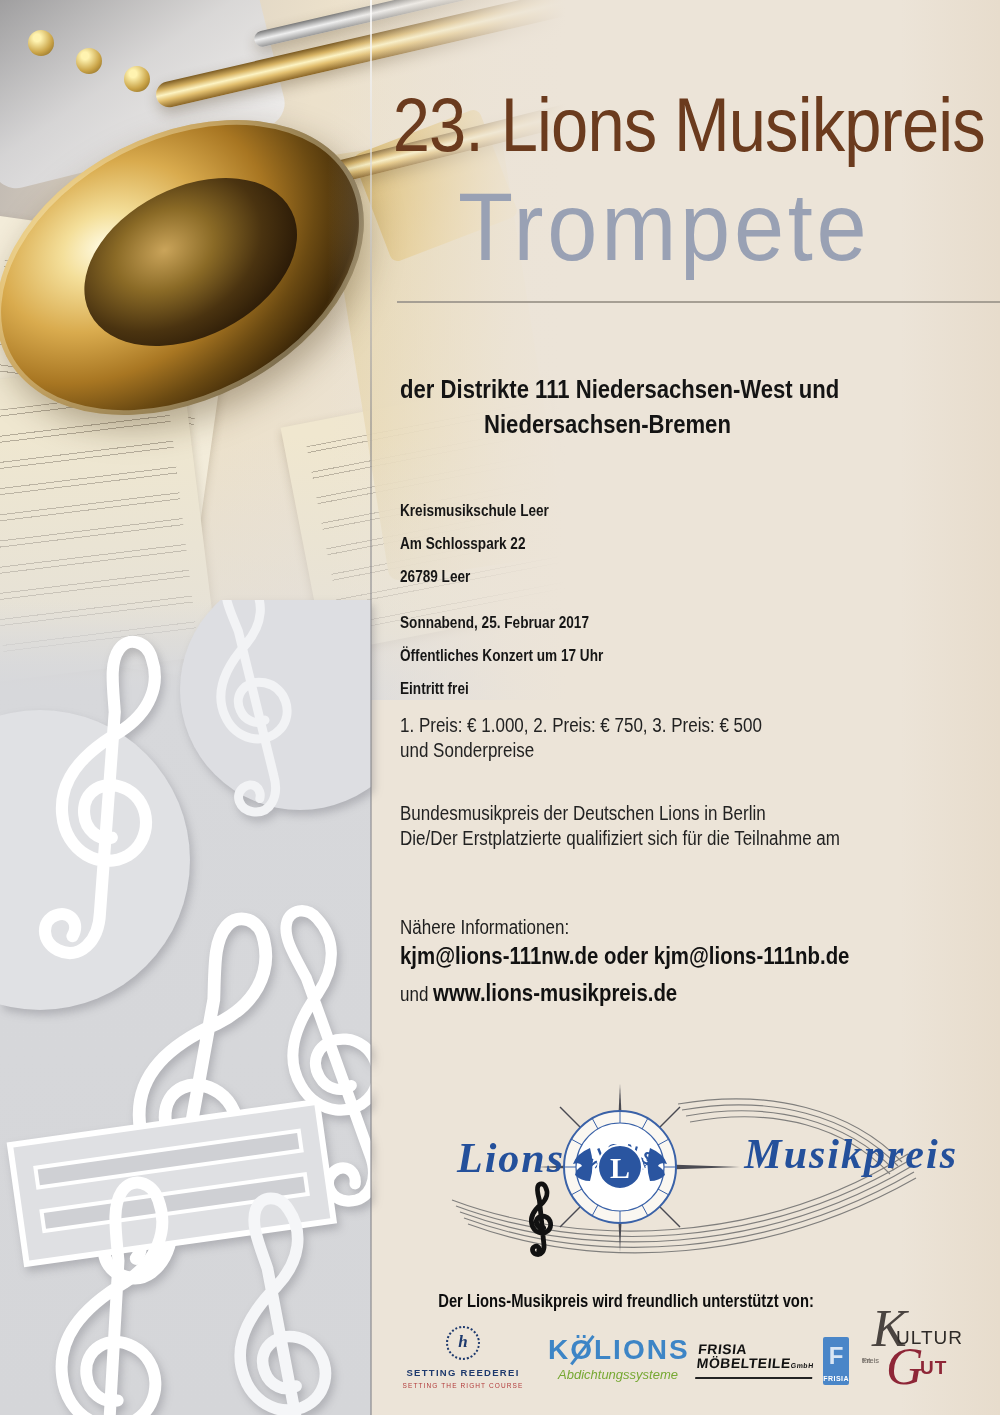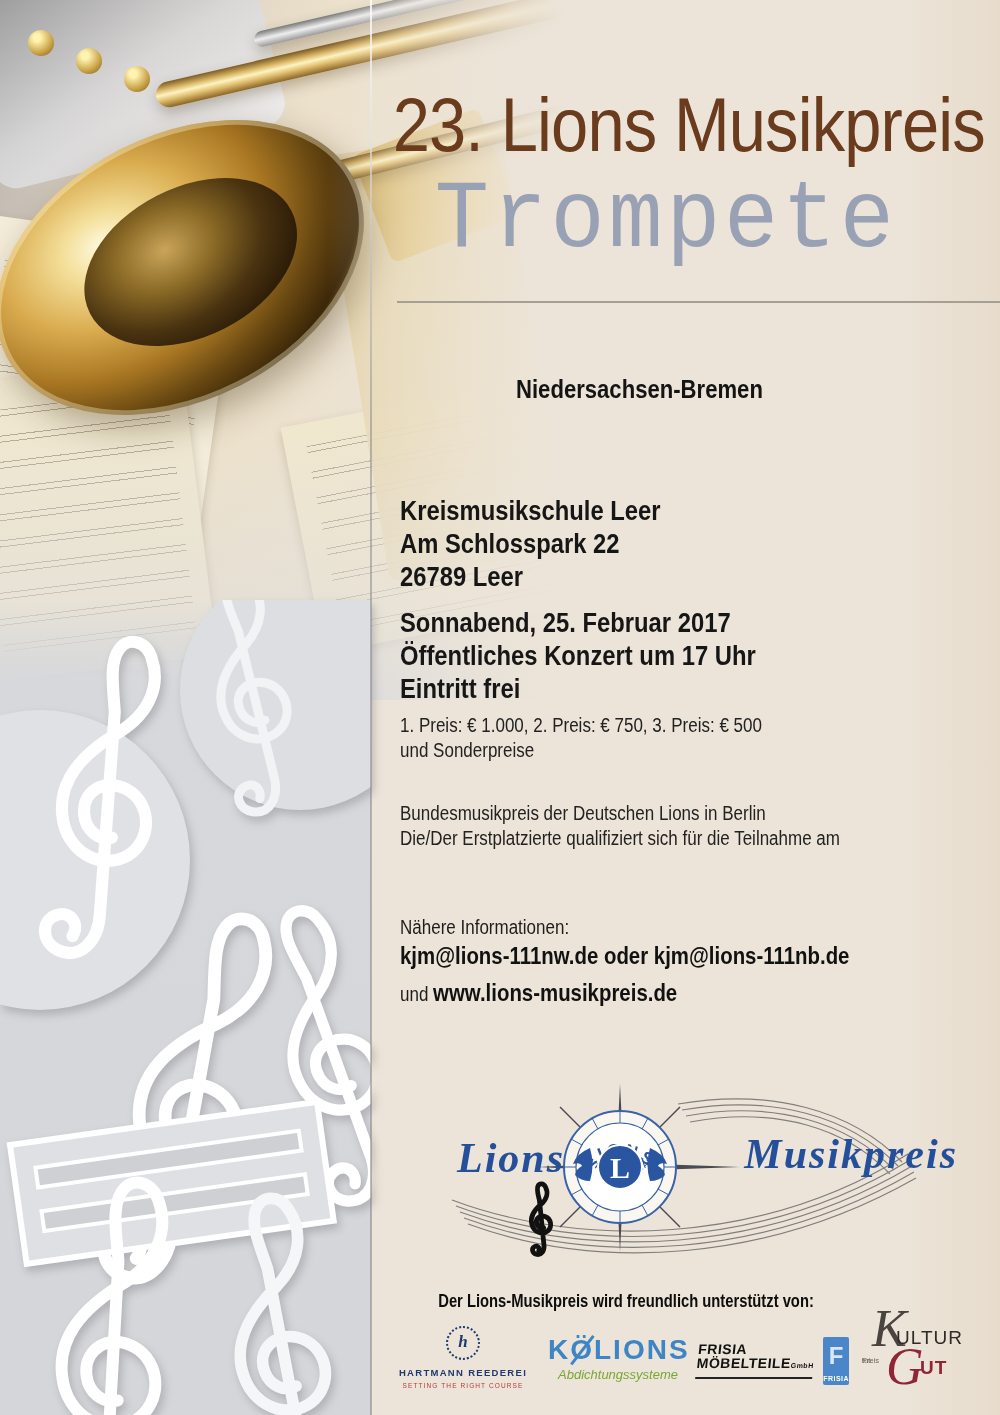--- a/index.html
+++ b/index.html
@@ -46,30 +46,30 @@
       linear-gradient(to bottom,rgba(236,228,216,0) 62%,rgba(224,222,220,.55) 88%,rgba(218,219,222,.9) 100%);}
   
   .left-art{position:absolute;left:0;top:600px;width:371px;height:815px;
     background:linear-gradient(to bottom,rgba(215,216,219,0) 0,#d7d8db 90px,#d5d6d9 100%);}
   .divider{position:absolute;left:370px;top:0;width:2px;height:1415px;
     background:linear-gradient(to bottom,rgba(255,255,255,.8) 0,rgba(130,130,136,.5) 30%,rgba(130,130,136,.55) 100%);}
   
   .title-block{position:absolute;right:15px;top:86px;text-align:center;}
   .t-main{font-size:76px;line-height:1.02;font-weight:400;letter-spacing:-1px;color:#6b3b1e;
     display:inline-block;transform:scaleX(.88);transform-origin:100% 50%;white-space:nowrap;}
-  .t-inst{margin-top:8px;font-size:97px;line-height:1;font-weight:400;letter-spacing:4px;color:#99a1b4;
-    display:block;font-family:Liberation Mono, monospace;}
+  .t-inst{margin-top:14px;font-size:97px;line-height:1;font-weight:400;letter-spacing:4px;color:#99a1b4;
+    display:block;}
   .t-inst span{display:inline-block;transform:scaleX(.93);transform-origin:100% 50%;white-space:nowrap;}
   .rule{position:absolute;left:397px;right:0;top:301px;height:2px;background:#a69f94;}
   
   .cx{display:inline-block;transform:scaleX(.85);transform-origin:0 50%;white-space:nowrap;}
   .col{position:absolute;left:400px;}
   .sub{top:372px;font-size:26px;font-weight:bold;line-height:35px;color:#141414;}
-  .sub .l2{margin-left:116px;}
-  .blk-b{font-size:28px;font-weight:bold;line-height:33px;color:#161616;}
+  .sub .l2{margin-left:84px;}
+  .blk-b{font-size:16px;font-weight:bold;line-height:33px;color:#161616;}
   .venue{top:494px;} .event{top:606px;}
   .blk-r{font-size:20px;font-weight:normal;line-height:25px;color:#222;}
   .prizes{top:713px;} .qual{top:801px;}
   .info-head{top:916px;font-size:20px;color:#1d1d1d;}
   .emails{top:942px;font-size:24px;font-weight:bold;color:#111;}
   .webline{top:979px;font-size:20px;color:#1d1d1d;}
   .webline .www{font-size:24px;font-weight:bold;color:#111;}
   
   .logo-zone{position:absolute;left:440px;top:1082px;width:520px;height:185px;}
   .logo-word{position:absolute;font-family:"Liberation Serif",serif;font-style:italic;font-weight:bold;
@@ -170,20 +170,21 @@
 
   <div class="title-block">
     <div class="t-main">23. Lions Musikpreis</div>
     <div class="t-inst">
       <span>Trompete</span>
     </div>
   </div>
   <div class="rule"></div>
 
   <div class="col sub">
+    <div><span class="cx">der Distrikte 111 Niedersachsen-West und</span></div>
     <div class="l2"><span class="cx">Niedersachsen-Bremen</span></div>
   </div>
 
   <div class="col blk-b venue">
     <div><span class="cx">Kreismusikschule Leer</span></div>
     <div><span class="cx">Am Schlosspark 22</span></div>
     <div><span class="cx">26789 Leer</span></div>
   </div>
 
   <div class="col blk-b event">
@@ -282,21 +283,21 @@
     <div class="logo-word w-lions">Lions</div>
     <div class="logo-word w-musik">Musikpreis</div>
   </div>
 
   <div class="caption">
     <span>Der Lions-Musikpreis wird freundlich unterstützt von:</span>
   </div>
 
   <div class="sponsor hartmann">
     <div class="h-circle">h</div>
-    <div class="h-name">HARTMANN REEDEREI</div>
+    <div class="h-name">SETTING REEDEREI</div>
     <div class="h-tag">SETTING THE RIGHT COURSE</div>
   </div>
 
   <div class="sponsor koester">
     <div class="k-name"><span>K</span><span class="k-o"><span>Ö</span><i></i></span><span>LIONS</span></div>
     <div class="k-tag">Abdichtungssysteme</div>
   </div>
 
   <div class="sponsor frisia">
     <div class="f-row">

